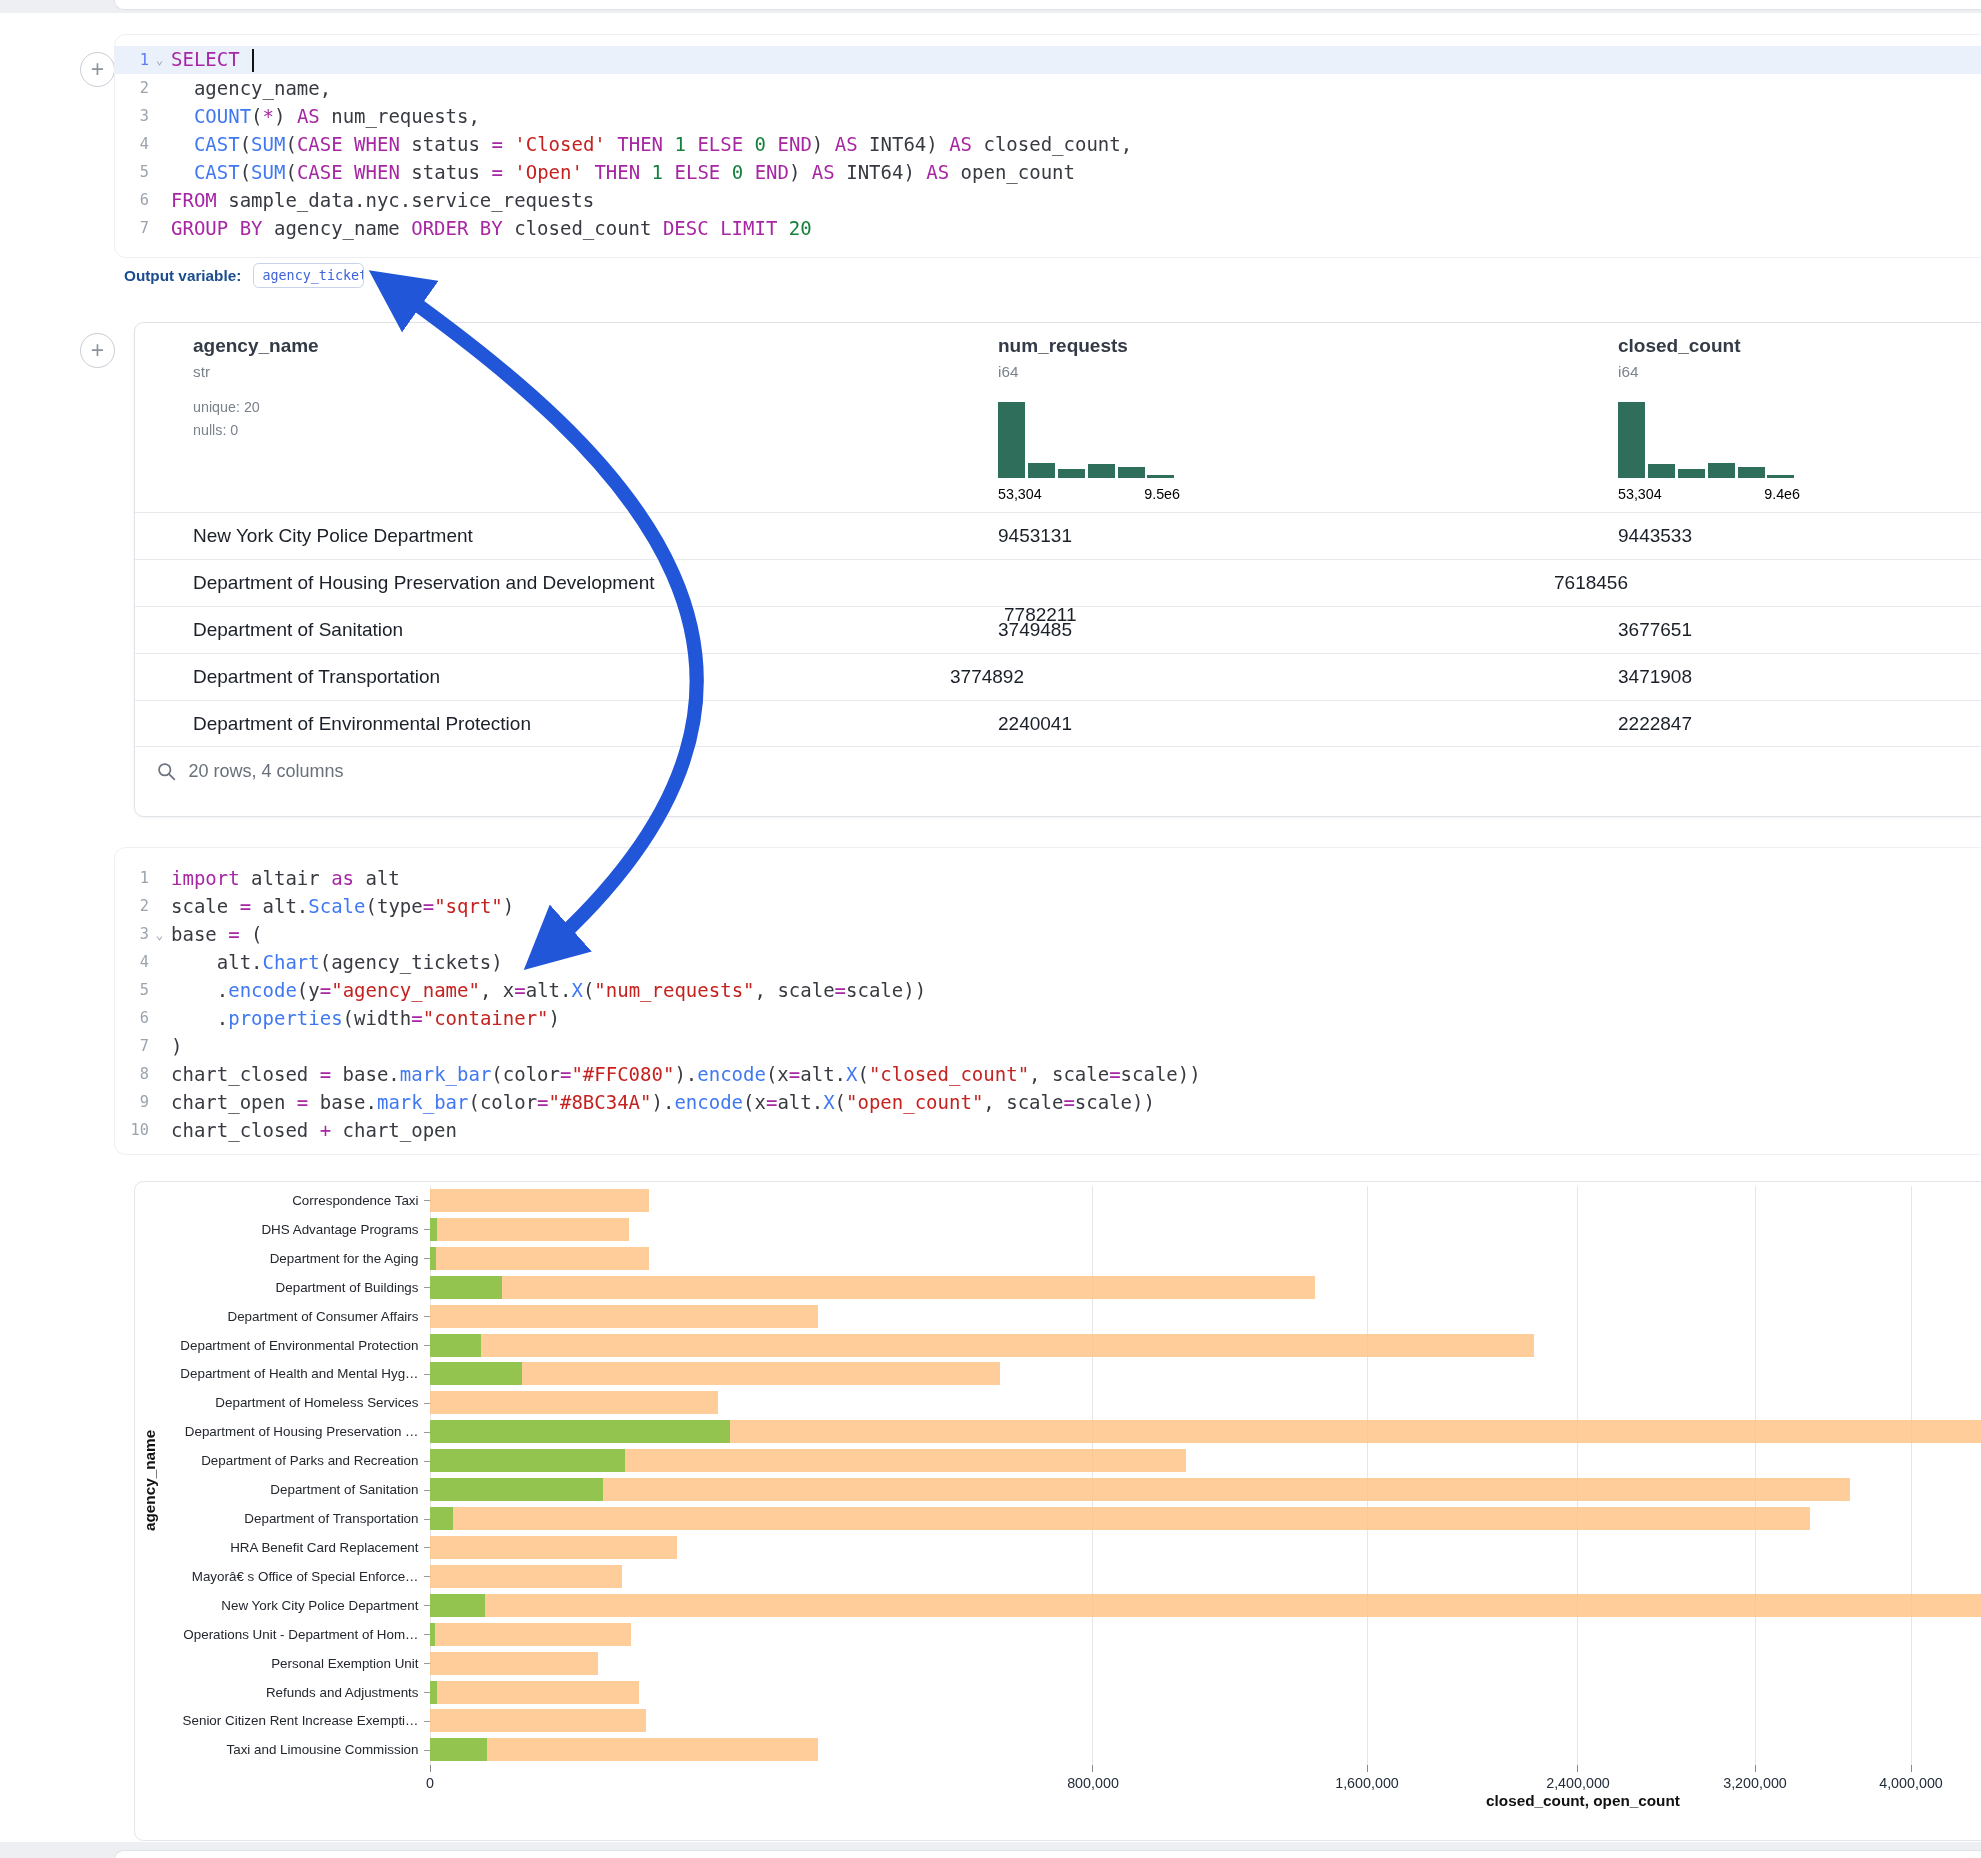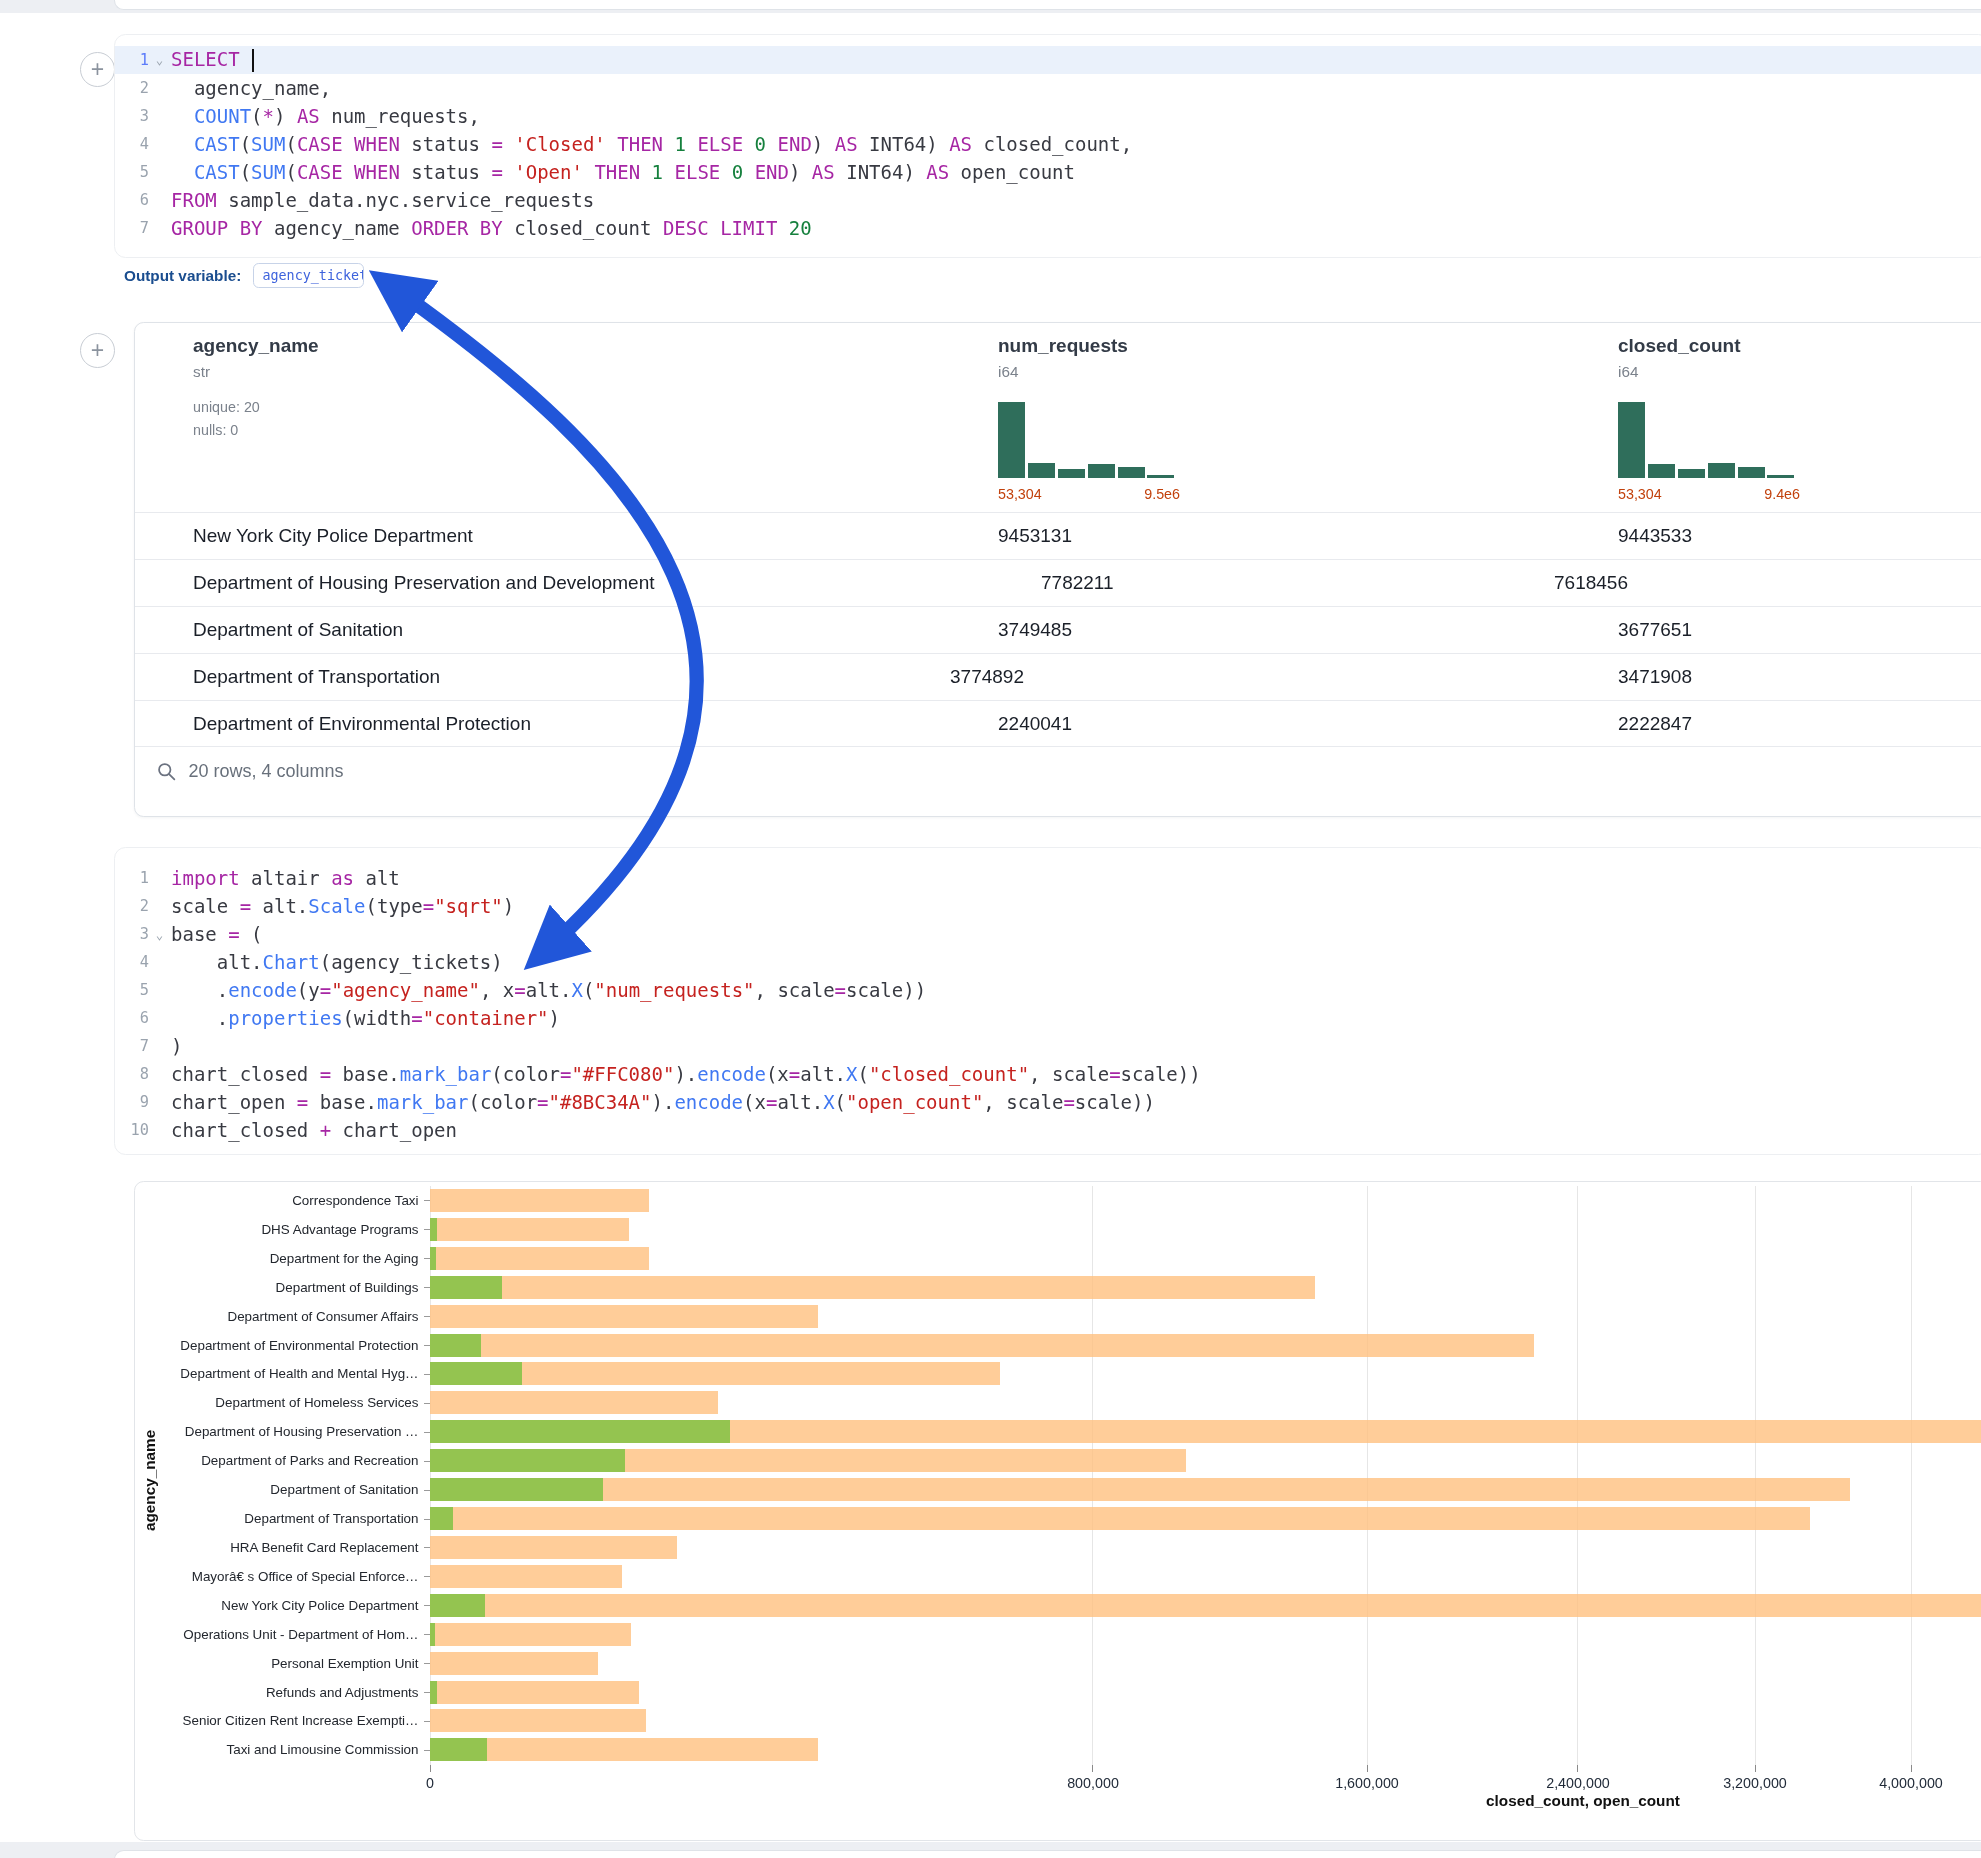--- a/index.html
+++ b/index.html
@@ -47,21 +47,21 @@
   
   .table-card{position:absolute;left:134px;right:-7.6px;top:322px;height:493px;background:#fff;
     border:1px solid #dfe3e8;border-radius:9.6px;box-shadow:0 1px 2.9px rgba(20,30,50,.05);}
   .tbl-col{position:absolute;top:0;}
   .col-name{position:absolute;top:11.5px;font-size:19px;font-weight:bold;color:#333b47;white-space:nowrap;}
   .col-type{position:absolute;top:40px;font-size:15.3px;color:#7b828c;}
   .col-meta{position:absolute;font-size:14.3px;color:#7b828c;white-space:nowrap;}
   .hist{position:absolute;top:79px;height:76px;display:flex;align-items:flex-end;gap:2.9px;}
   .hist .hbar{width:27px;background:#2f6e5b;}
   .hist-labels{position:absolute;top:163px;width:182px;display:flex;justify-content:space-between;
-    font-size:14.3px;color:#c2410c;}
+    font-size:14.3px;color:#000000;}
   .tbl-rows{position:absolute;left:0;right:0;top:189px;}
   .tbl-row{position:relative;height:47px;border-top:1px solid #e8eaee;box-sizing:border-box;}
   .tbl-rows .tbl-row:last-child{border-bottom:1px solid #e8eaee;}
   .cell-val{position:absolute;top:50%;transform:translateY(-50%);font-size:19px;color:#1a1f28;white-space:nowrap;}
   .tbl-footer{position:absolute;left:21px;top:438px;display:flex;align-items:center;gap:11.5px;
     font-size:18px;color:#68707b;}
   
   .chart-card{position:absolute;left:134px;right:-7.6px;top:1181px;height:658px;background:#fff;
     border:1px solid #e2e5e9;border-radius:9.6px;}
   .y-title{position:absolute;left:5.7px;top:349px;transform:rotate(-90deg);transform-origin:left top;
@@ -190,21 +190,21 @@
       </div>
     </div>
   <div class="tbl-rows" id="tbl-rows">
       <div class="tbl-row">
         <span class="cell-val" style="left: 58px;">New York City Police Department</span>
         <span class="cell-val" style="left: 863px;">9453131</span>
         <span class="cell-val" style="left: 1483px;">9443533</span>
       </div>
       <div class="tbl-row">
         <span class="cell-val" style="left: 58px;">Department of Housing Preservation and Development</span>
-        <span class="cell-val" style="left: 906px;">7782211</span>
+        <span class="cell-val" style="left: 869px; margin-top: 32px;">7782211</span>
         <span class="cell-val" style="left: 1419px;">7618456</span>
       </div>
       <div class="tbl-row">
         <span class="cell-val" style="left: 58px;">Department of Sanitation</span>
         <span class="cell-val" style="left: 863px;">3749485</span>
         <span class="cell-val" style="left: 1483px;">3677651</span>
       </div>
       <div class="tbl-row">
         <span class="cell-val" style="left: 58px;">Department of Transportation</span>
         <span class="cell-val" style="left: 815px;">3774892</span>

